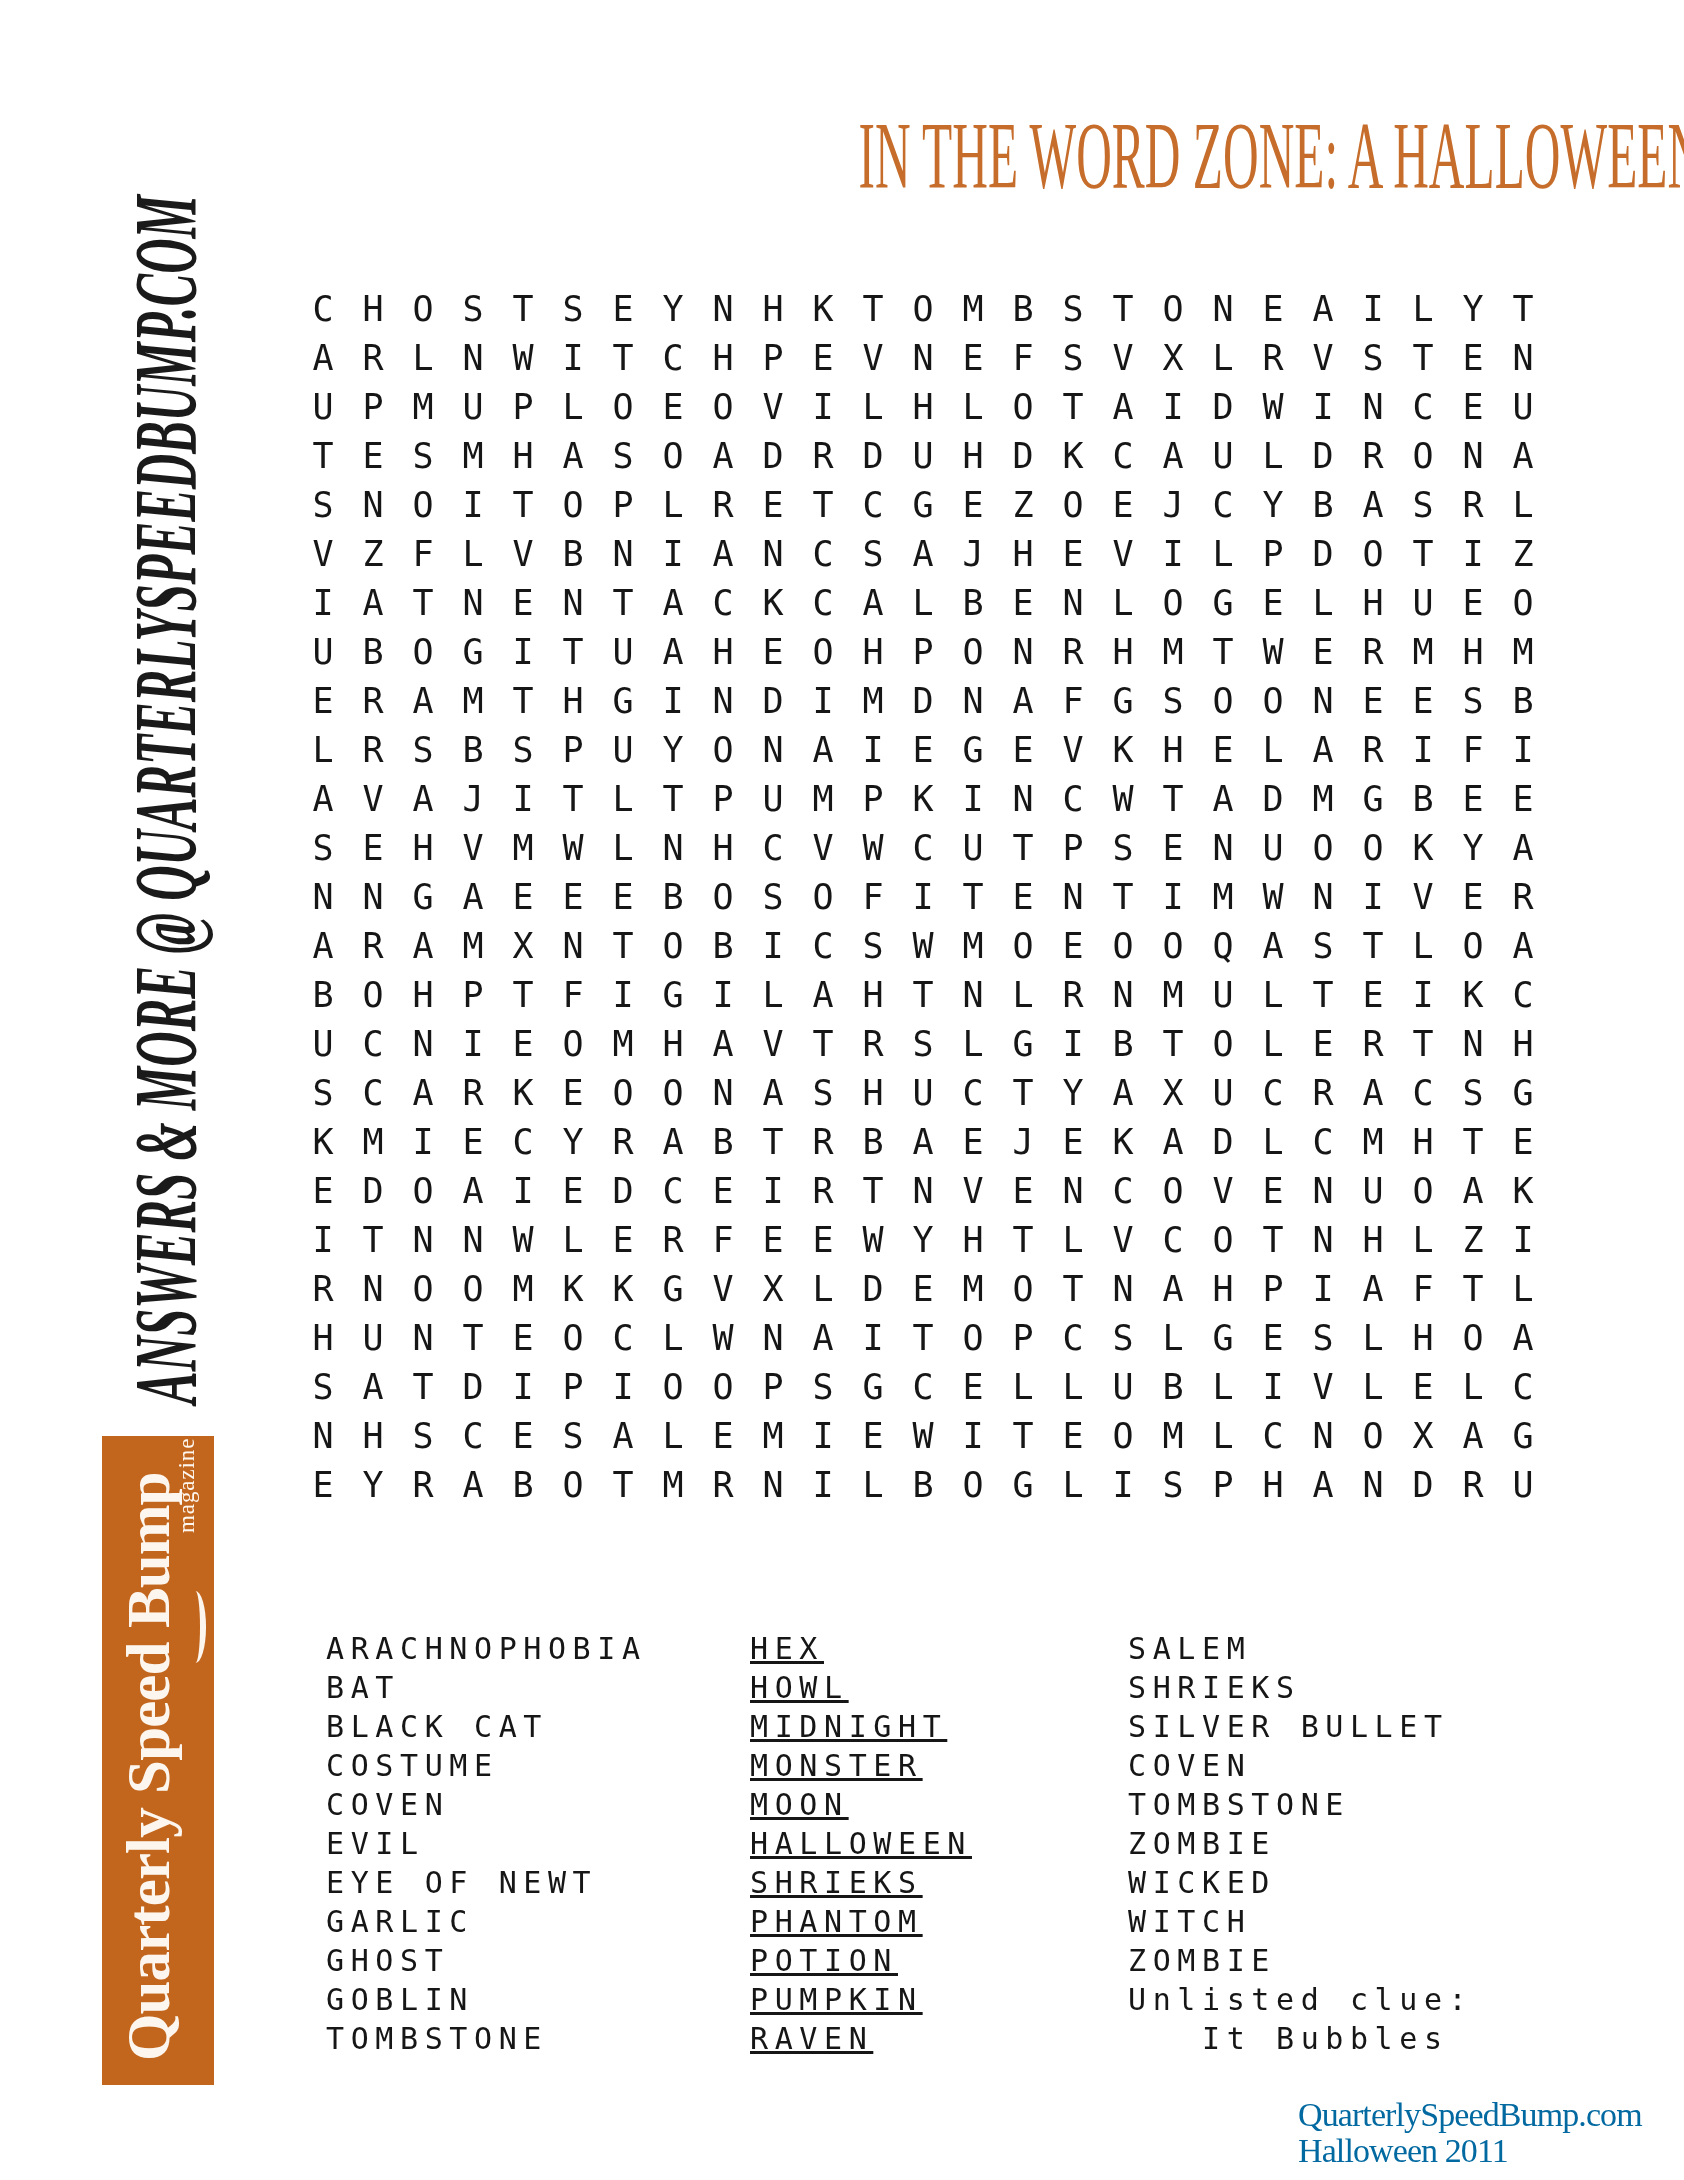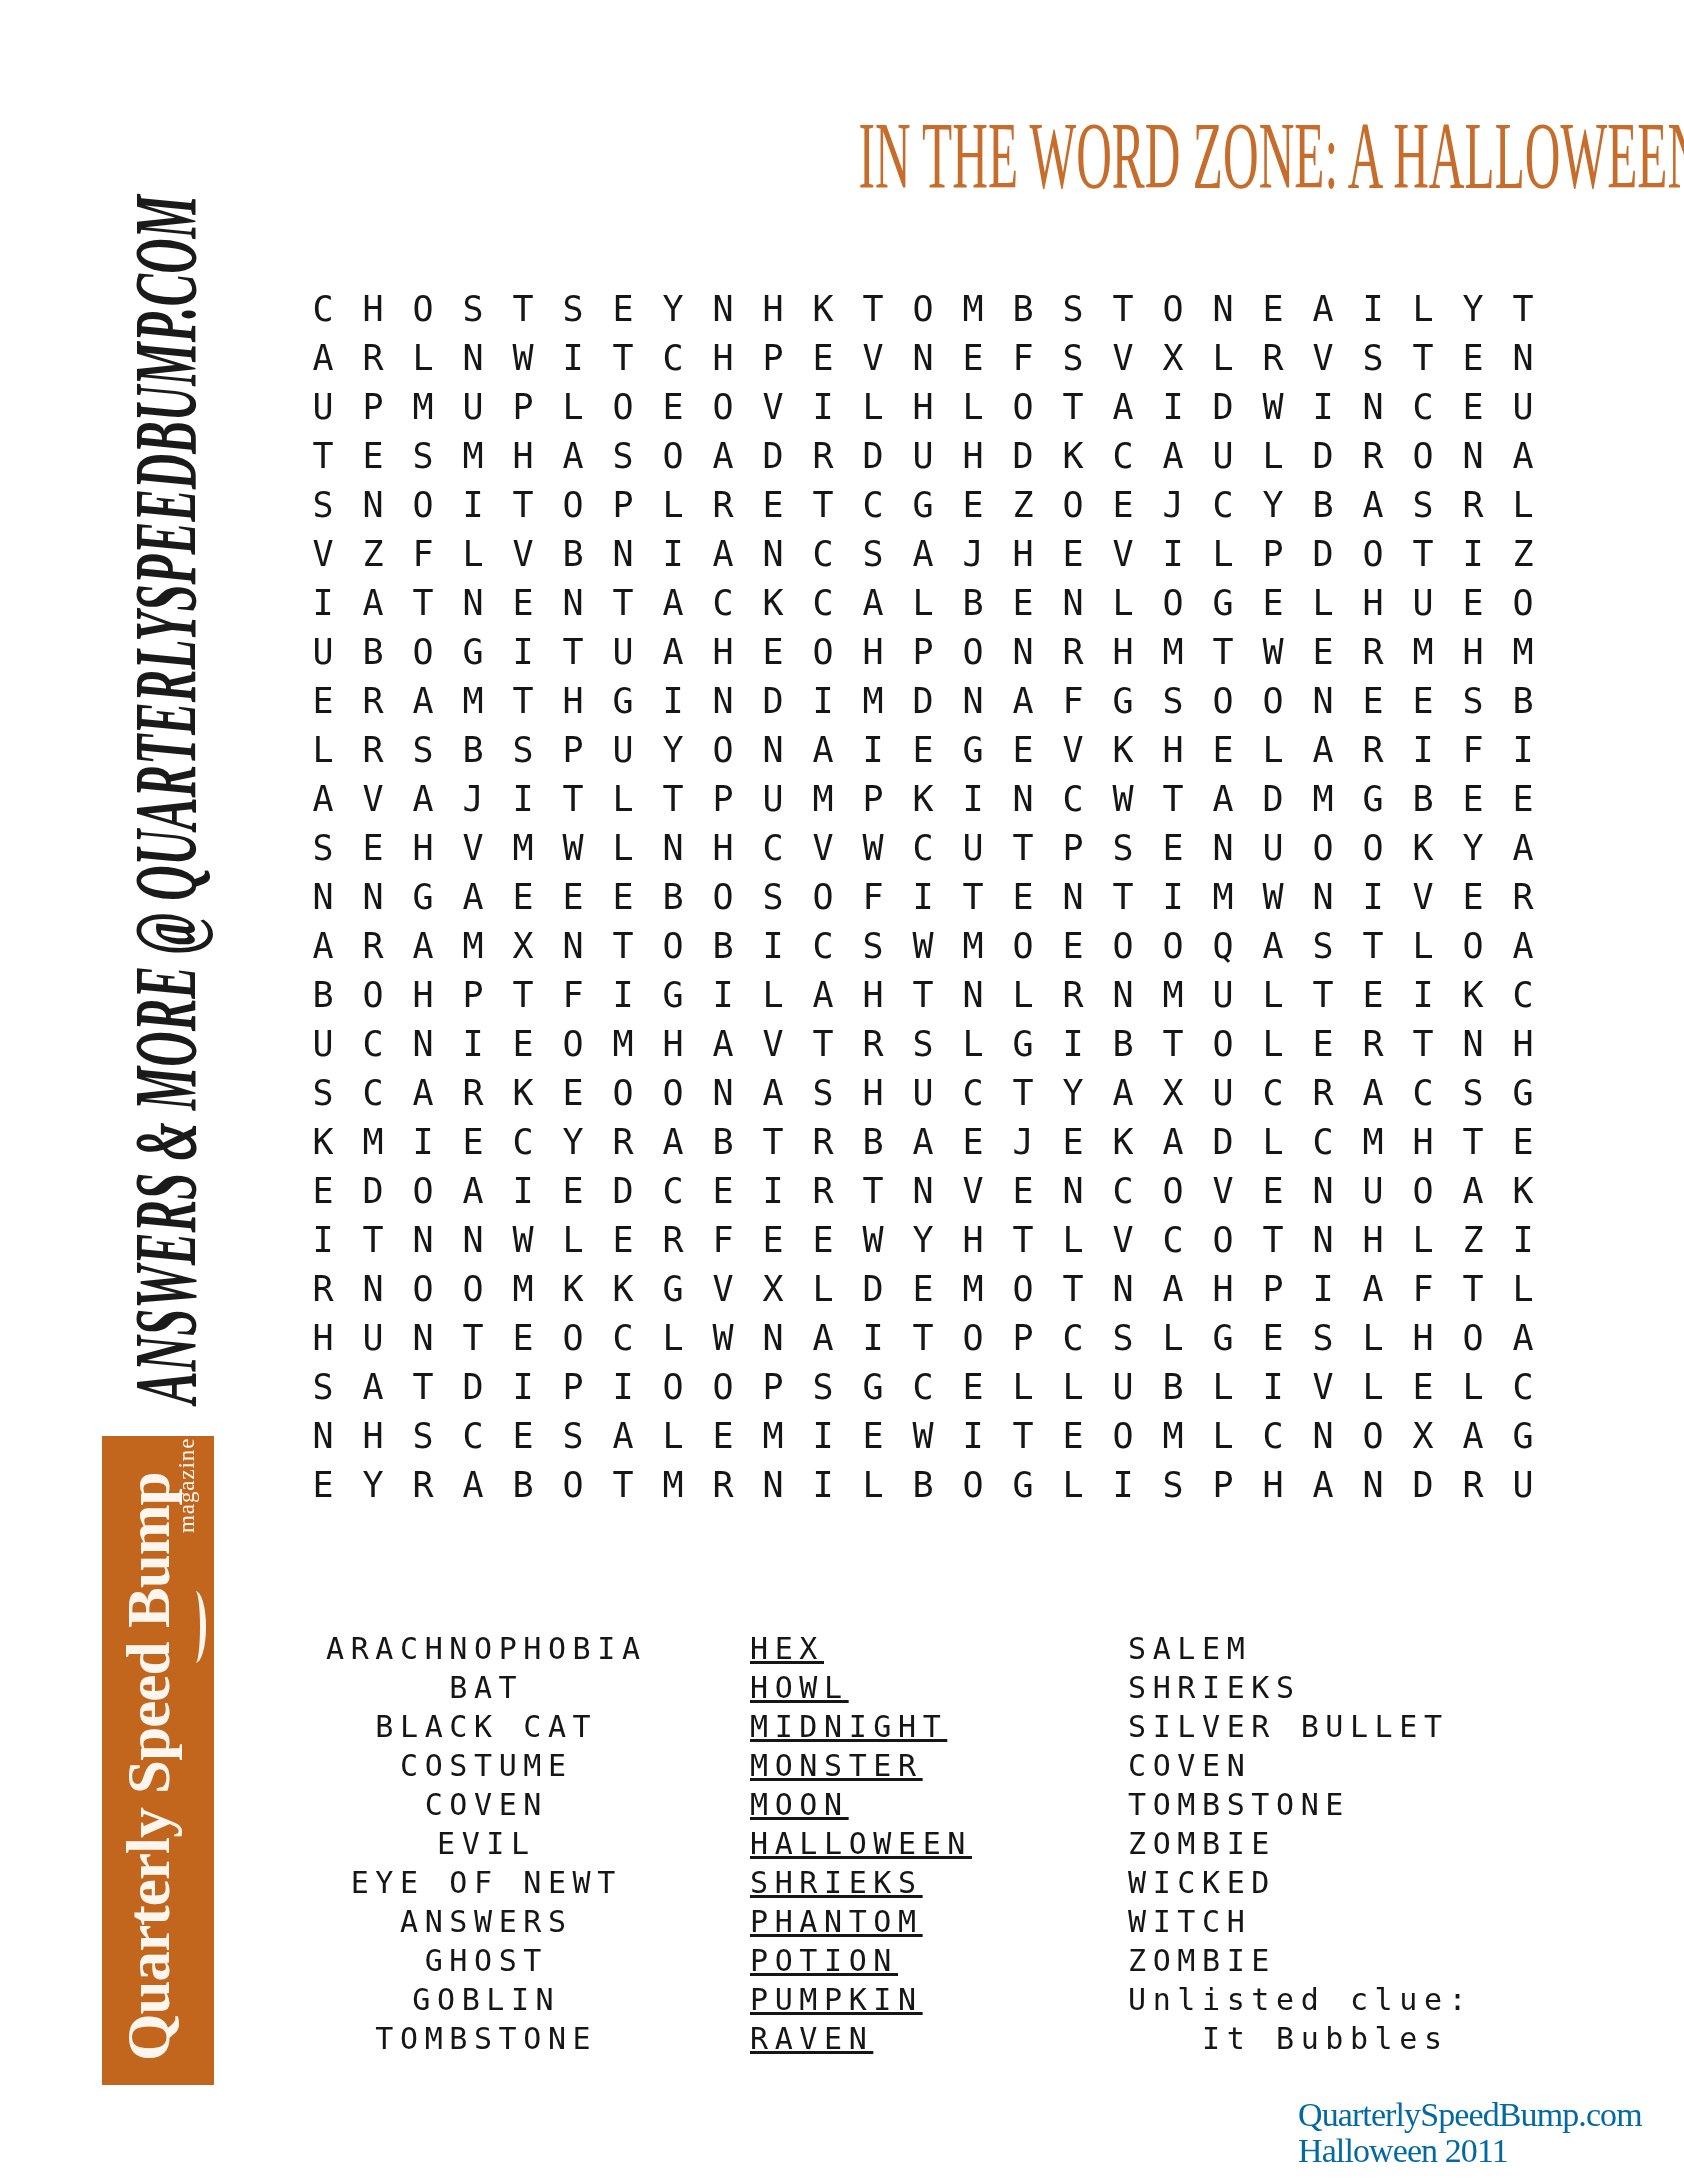--- a/index.html
+++ b/index.html
@@ -51,21 +51,21 @@
   
   .grid{position:absolute;left:298px;top:285px;}
   .grid-row{display:flex;height:49px;}
   .cell{
     width:50px;text-align:center;line-height:49px;font-size:35px;
     font-family:"DejaVu Sans Mono",monospace;color:var(--ink);
   }
   
   .words{position:absolute;left:0;top:1629px;width:1685px;}
   .word-col{position:absolute;top:0;}
-  .word-col-1{left:326px;text-align:center;}
+  .word-col-1{left:326px;}
   .word-col-2{left:750px;text-decoration:underline;}
   .word-col-3{left:1128px;}
   .word-item{
     font-size:30px;line-height:39px;letter-spacing:6.6px;white-space:pre;
     font-family:"DejaVu Sans Mono",monospace;color:var(--ink);
   }
   
   .footer{
     position:absolute;left:1298px;top:2097px;
     font-family:"Liberation Serif",serif;font-size:34px;line-height:36px;
@@ -771,21 +771,21 @@
 
   <div class="words">
     <div class="word-col word-col-1">
         <div class="word-item">ARACHNOPHOBIA</div>
         <div class="word-item">BAT</div>
         <div class="word-item">BLACK CAT</div>
         <div class="word-item">COSTUME</div>
         <div class="word-item">COVEN</div>
         <div class="word-item">EVIL</div>
         <div class="word-item">EYE OF NEWT</div>
-        <div class="word-item">ANSWERS</div>
+        <div class="word-item">GARLIC</div>
         <div class="word-item">GHOST</div>
         <div class="word-item">GOBLIN</div>
         <div class="word-item">TOMBSTONE</div>
       </div>
     <div class="word-col word-col-2">
         <div class="word-item">HEX</div>
         <div class="word-item">HOWL</div>
         <div class="word-item">MIDNIGHT</div>
         <div class="word-item">MONSTER</div>
         <div class="word-item">MOON</div>

